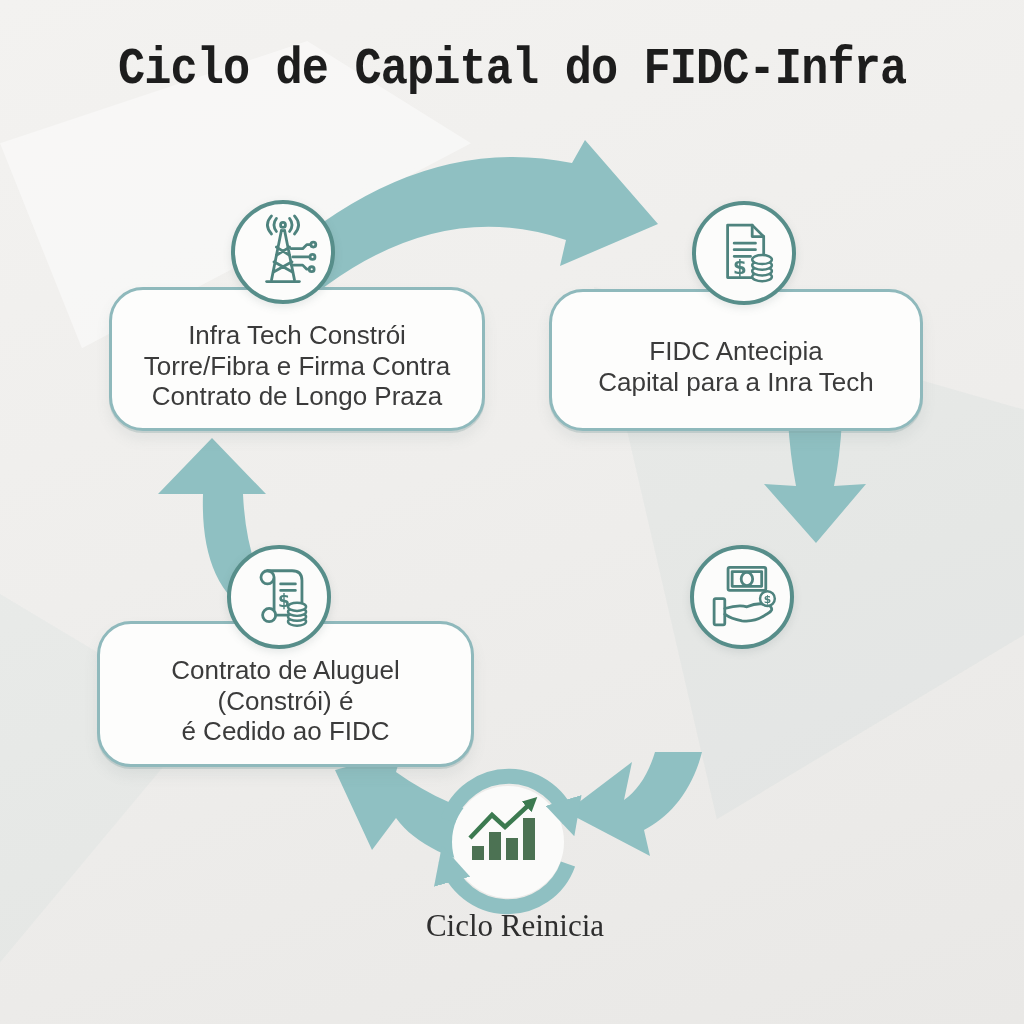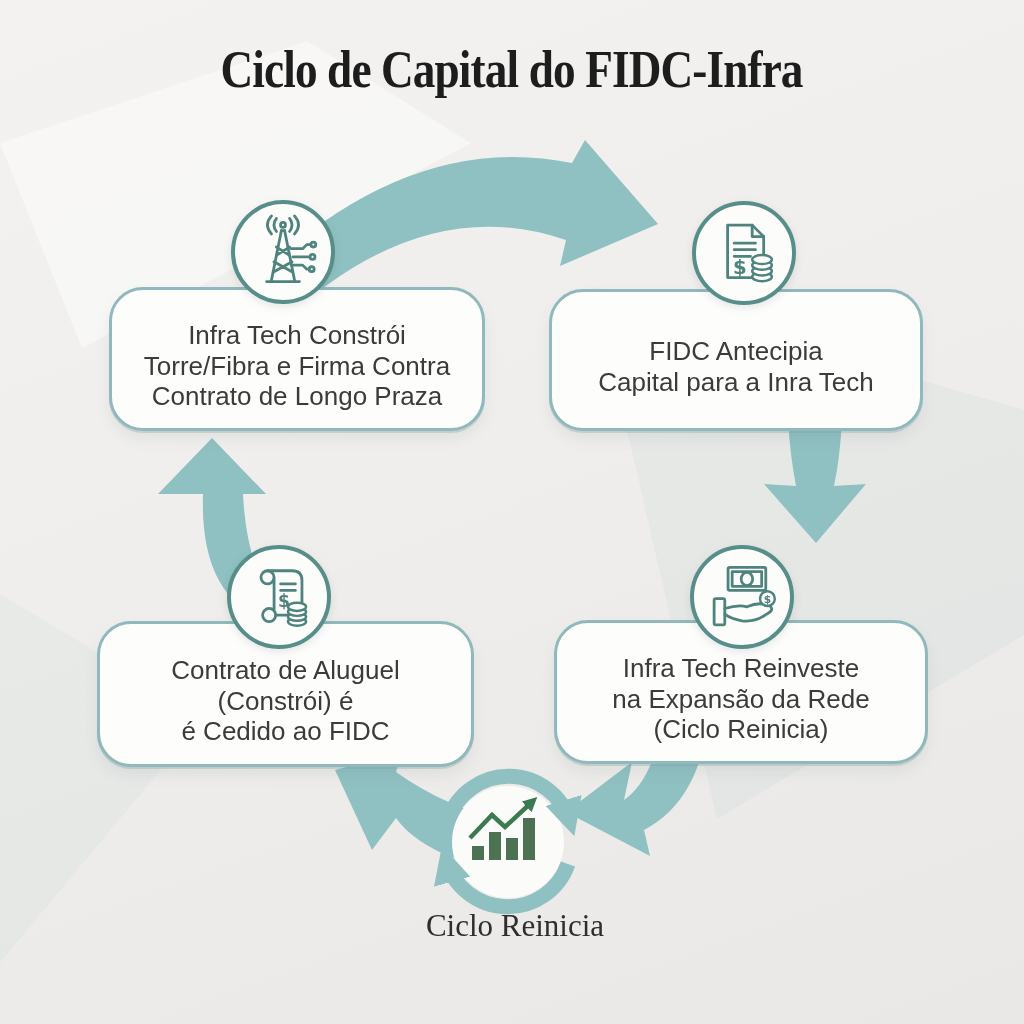--- a/index.html
+++ b/index.html
@@ -15,21 +15,21 @@
   html,body{margin:0;padding:0;}
   body{width:1024px;height:1024px;overflow:hidden;font-family:"Liberation Sans",sans-serif;}
   .canvas{position:relative;width:1024px;height:1024px;
     background:linear-gradient(160deg,#f3f2f0 0%,#efeeec 45%,#e9e8e6 100%);overflow:hidden;}
   .bg-shape{position:absolute;inset:0;pointer-events:none;}
   .bg-shape.s1{background:rgba(150,185,185,.09);clip-path:polygon(58% 28%,100% 40%,100% 62%,70% 80%);}
   .bg-shape.s2{background:rgba(255,255,255,.45);clip-path:polygon(0 14%,30% 4%,46% 14%,8% 34%);}
   .bg-shape.s3{background:rgba(150,185,185,.08);clip-path:polygon(0 58%,20% 70%,0 94%);}
 
   .title{position:absolute;top:40px;left:0;width:1024px;text-align:center;z-index:5;
-    font-family:Liberation Serif, serif;font-weight:700;font-size:52px;color:var(--title);letter-spacing:-1px;}
+    font-family:Liberation Mono, monospace;font-weight:700;font-size:52px;color:var(--title);letter-spacing:-1px;}
   .title span{display:inline-block;transform:scaleX(.87);}
 
   svg.arrow-layer{position:absolute;left:0;top:0;z-index:1;}
 
   .box{position:absolute;z-index:2;background:#fdfdfc;border:3px solid var(--box_border);
     border-radius:34px;display:flex;align-items:center;justify-content:center;
     box-shadow:0 2px 0 rgba(125,160,160,.30),0 8px 14px rgba(100,120,120,.10);}
   .box p{margin:0;padding-top:14px;text-align:center;white-space:pre-line;
     font-size:26px;line-height:1.18;color:var(--text);}
   .icon-circle{position:absolute;z-index:3;width:96px;height:96px;border-radius:50%;
@@ -145,25 +145,20 @@
         <path d="M52 34 H70 M52 42 H70"></path>
       </g>
       <text class="ic-fill" x="56" y="62" font-size="21" text-anchor="middle">$</text>
       <ellipse class="coin" cx="72" cy="80" rx="11" ry="5"></ellipse>
       <ellipse class="coin" cx="72" cy="74" rx="11" ry="5"></ellipse>
       <ellipse class="coin" cx="72" cy="68" rx="11" ry="5"></ellipse>
       <ellipse class="coin" cx="72" cy="62" rx="11" ry="5"></ellipse>
     </svg>
   </div>
 
-  <div class="box" style="left:554px;top:620px;width:368px;height:138px">
-    <p>Infra Tech Reinveste
-na Expansão da Rede
-(Ciclo Reinicia)</p>
-  </div>
   <div class="icon-circle" style="left:690px;top:545px">
     <svg viewBox="0 0 100 100">
       <g class="ic">
         <rect x="33" y="14" width="46" height="28" rx="2"></rect>
         <rect x="38" y="19" width="36" height="18"></rect>
         <ellipse cx="56" cy="28" rx="7" ry="8"></ellipse>
         <rect x="16" y="52" width="13" height="32" rx="2"></rect>
         <path d="M29 64 Q46 59 56 62 Q72 55 84 61 Q90 66 80 71 Q66 81 50 79 Q37 77 29 71"></path>
       </g>
       <circle class="coin" cx="81" cy="52" r="9"></circle>

